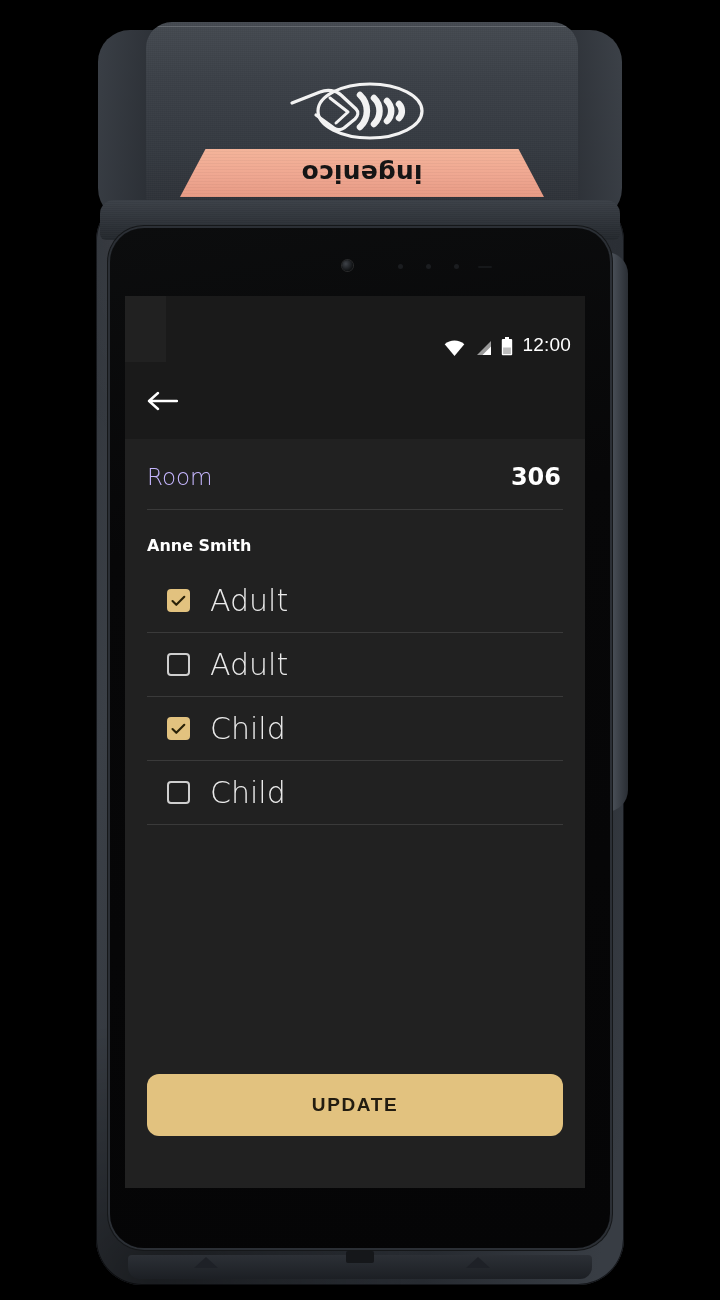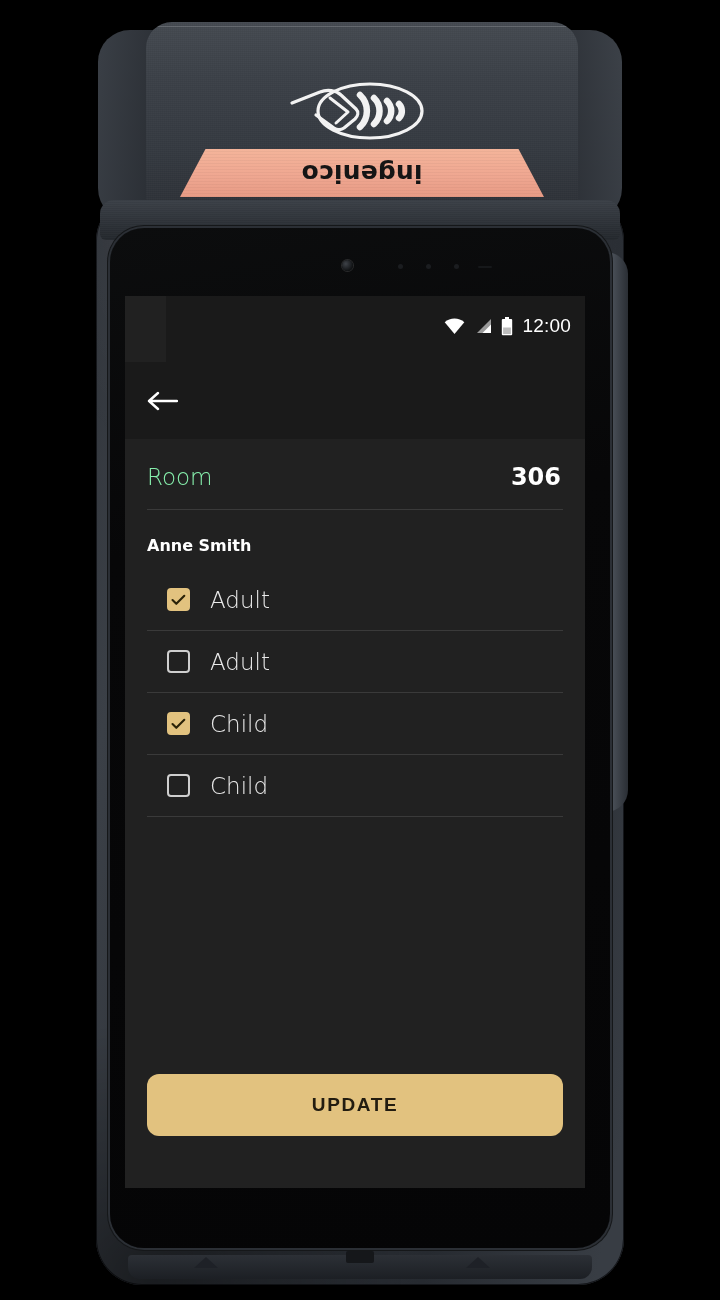--- a/index.html
+++ b/index.html
@@ -124,21 +124,21 @@
   .d1{ left:288px; } .d2{ left:316px; } .d3{ left:344px; }
   .dash{ position:absolute; left:368px; top:6px; width:14px; height:2px; background:#16181a; border-radius:1px; }
 
   
   .screen{
     position:absolute; left:125px; top:296px; width:460px; height:892px;
     background:#212121; overflow:hidden; display:flex; flex-direction:column;
   }
 
   .statusbar{
-    height:66px; background:#1a1a1a; display:flex; align-items:center;
+    height:66px; background:#1a1a1a; display:flex; align-items:flex-end;
     justify-content:flex-end; padding:0 14px 6px 0; gap:9px;margin-left:41px;
   }
   .sb-icon{ display:flex; align-items:center; }
   .sb-icon svg{ display:block; }
   .sb-time{ color:#fff; font-size:19px; font-family:"Liberation Sans", sans-serif; letter-spacing:.2px; }
 
   .toolbar{
     height:77px; background:#1a1a1a; display:flex; align-items:center; padding:0 0 0 20px; gap:22px;
   }
   .back-btn{
@@ -149,21 +149,21 @@
     color:#fff; font-size:33px; font-weight:300; letter-spacing:.2px;
     font-family:"DejaVu Sans", sans-serif;
   }
 
   .content{ flex:1; display:flex; flex-direction:column; background:#212121; }
 
   .room-row{
     display:flex; align-items:center; justify-content:space-between;
     padding:24px 24px 18px 22px;
   }
-  .room-label{ color:#86efac; font-size:23px; font-weight:300; font-family:"DejaVu Sans", sans-serif; }
+  .room-label{ color:#c4b5fd; font-size:23px; font-weight:300; font-family:"DejaVu Sans", sans-serif; }
   .room-value{ color:#fff; font-size:24px; font-weight:700; font-family:"DejaVu Sans", sans-serif;text-align:center; }
 
   .rule{ height:1px; background:#3a3a3a; margin:0 22px; }
 
   .guest-name{
     color:#fff; font-size:16px; font-weight:700; padding:26px 12px 14px 22px;
     font-family:"DejaVu Sans", sans-serif;
   }
 
   .guest-list{ display:flex; flex-direction:column; }
@@ -171,21 +171,21 @@
     display:flex; align-items:center; gap:20px;
     padding:14px 22px 14px 42px; cursor:pointer; min-height:61px;
   }
   .cb{
     width:23px; height:23px; border-radius:4px; flex:0 0 auto;
     display:flex; align-items:center; justify-content:center;
     border:2px solid #cfcfcf; background:transparent;
   }
   .cb.on{ border-color:#e2c27f; background:#e2c27f; }
   .cb svg{ display:block; }
-  .guest-label{ color:#eaeaea; font-size:23px; font-weight:300; font-family:"DejaVu Sans", sans-serif; }
+  .guest-label{ color:#eaeaea; font-size:30px; font-weight:300; font-family:"DejaVu Sans", sans-serif; }
 
   .spacer{ flex:1; }
 
   .update-wrap{ padding:0 22px 52px 22px; }
   .update-btn{
     width:100%; height:62px; border:none; border-radius:12px;
     background:#e2c27f; color:#221c10; font-size:19px; font-weight:600;
     letter-spacing:1.6px; cursor:pointer; font-family:"Liberation Sans", sans-serif;
   }
 

